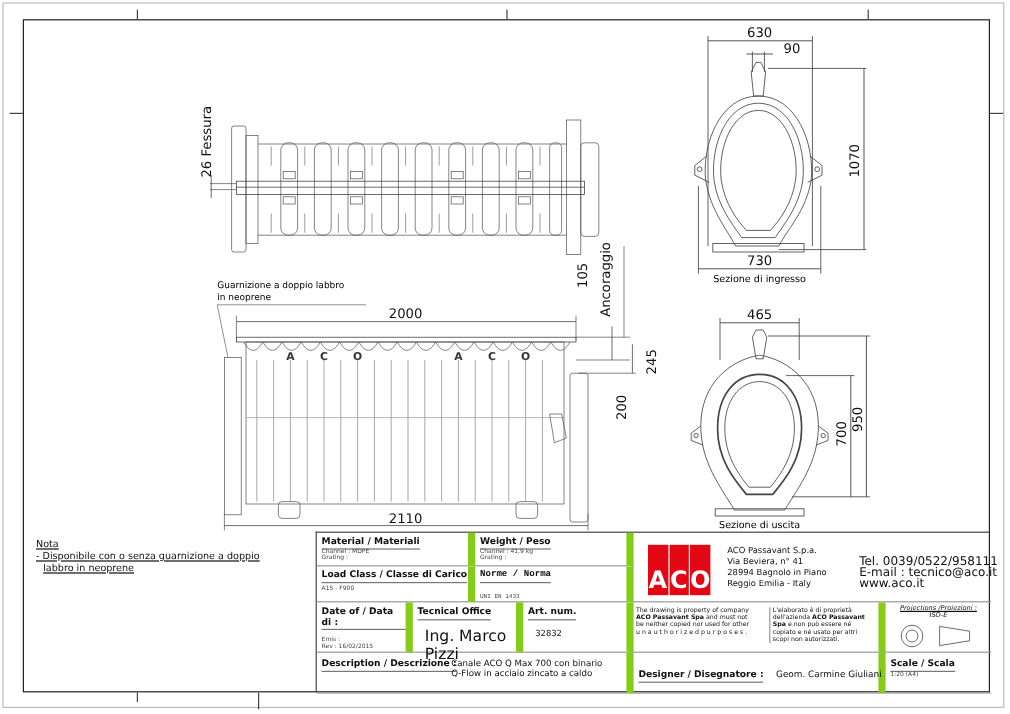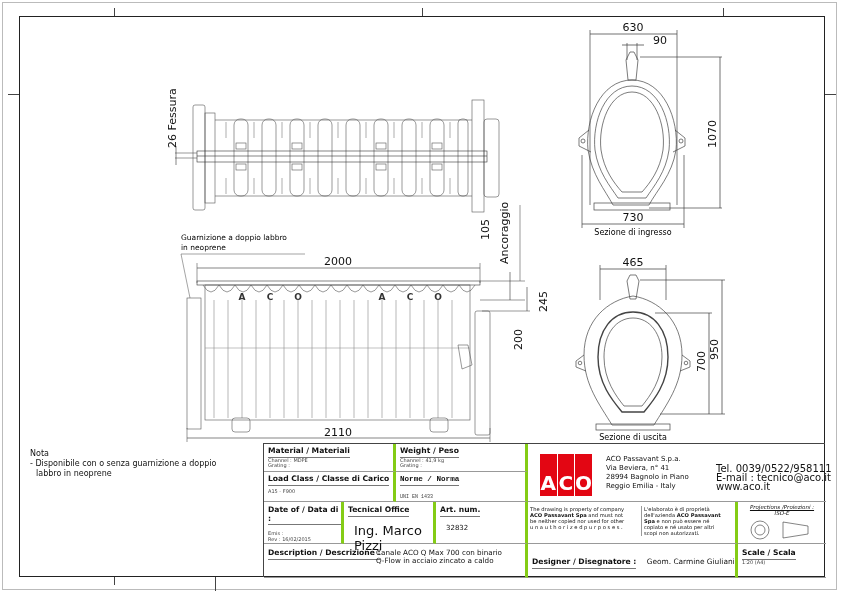--- a/index.html
+++ b/index.html
@@ -6,22 +6,22 @@
   body{width:842px;height:595px;position:relative;overflow:hidden;font-family:"DejaVu Sans","Liberation Sans",sans-serif;color:#111;}
   .abs{position:absolute;}
   .sheet-outer{position:absolute;left:2px;top:2px;width:835px;height:588px;border:1px solid #bbb;box-sizing:border-box;}
   .frame{position:absolute;left:19px;top:16px;width:806px;height:561px;border:1px solid #222;box-sizing:border-box;}
   .tick{position:absolute;background:#444;}
   svg{position:absolute;overflow:visible;}
   .dim{font-family:"DejaVu Sans","Liberation Sans",sans-serif;font-size:11px;fill:#111;}
   .tb{position:absolute;font-size:7px;line-height:1.15;}
   .tb-h{font-weight:bold;font-size:7.6px;border-bottom:1px solid #777;display:inline-block;padding-bottom:1px;}
   .tb-s{font-size:5px;color:#444;}
-  .cell{position:absolute;border-right:3px solid #84cc16;border-bottom:1px solid #999;box-sizing:border-box;}
-  .note{position:absolute;font-size:8px;line-height:10px;}
+  .cell{position:absolute;border-right:6px solid #84cc16;border-bottom:1px solid #999;box-sizing:border-box;}
+  .note{position:absolute;font-size:8px;line-height:10px;text-decoration:underline;}
   .aco-logo{position:absolute;left:540px;top:454px;width:52px;height:42px;background:#e30613;display:flex;align-items:flex-end;}
   .aco-logo .strip{flex:1;height:100%;border-right:1px solid #fff;color:#fff;font-size:20px;font-weight:bold;display:flex;align-items:flex-end;justify-content:center;padding-bottom:1px;font-family:"DejaVu Sans",sans-serif;}
   .aco-logo .strip:last-child{border-right:none;}
   .legal{position:absolute;font-size:5.2px;line-height:6px;}
   .legal b{font-weight:bold;}
 </style>
 </head>
 <body>
 
 <div class="sheet-outer"></div>

